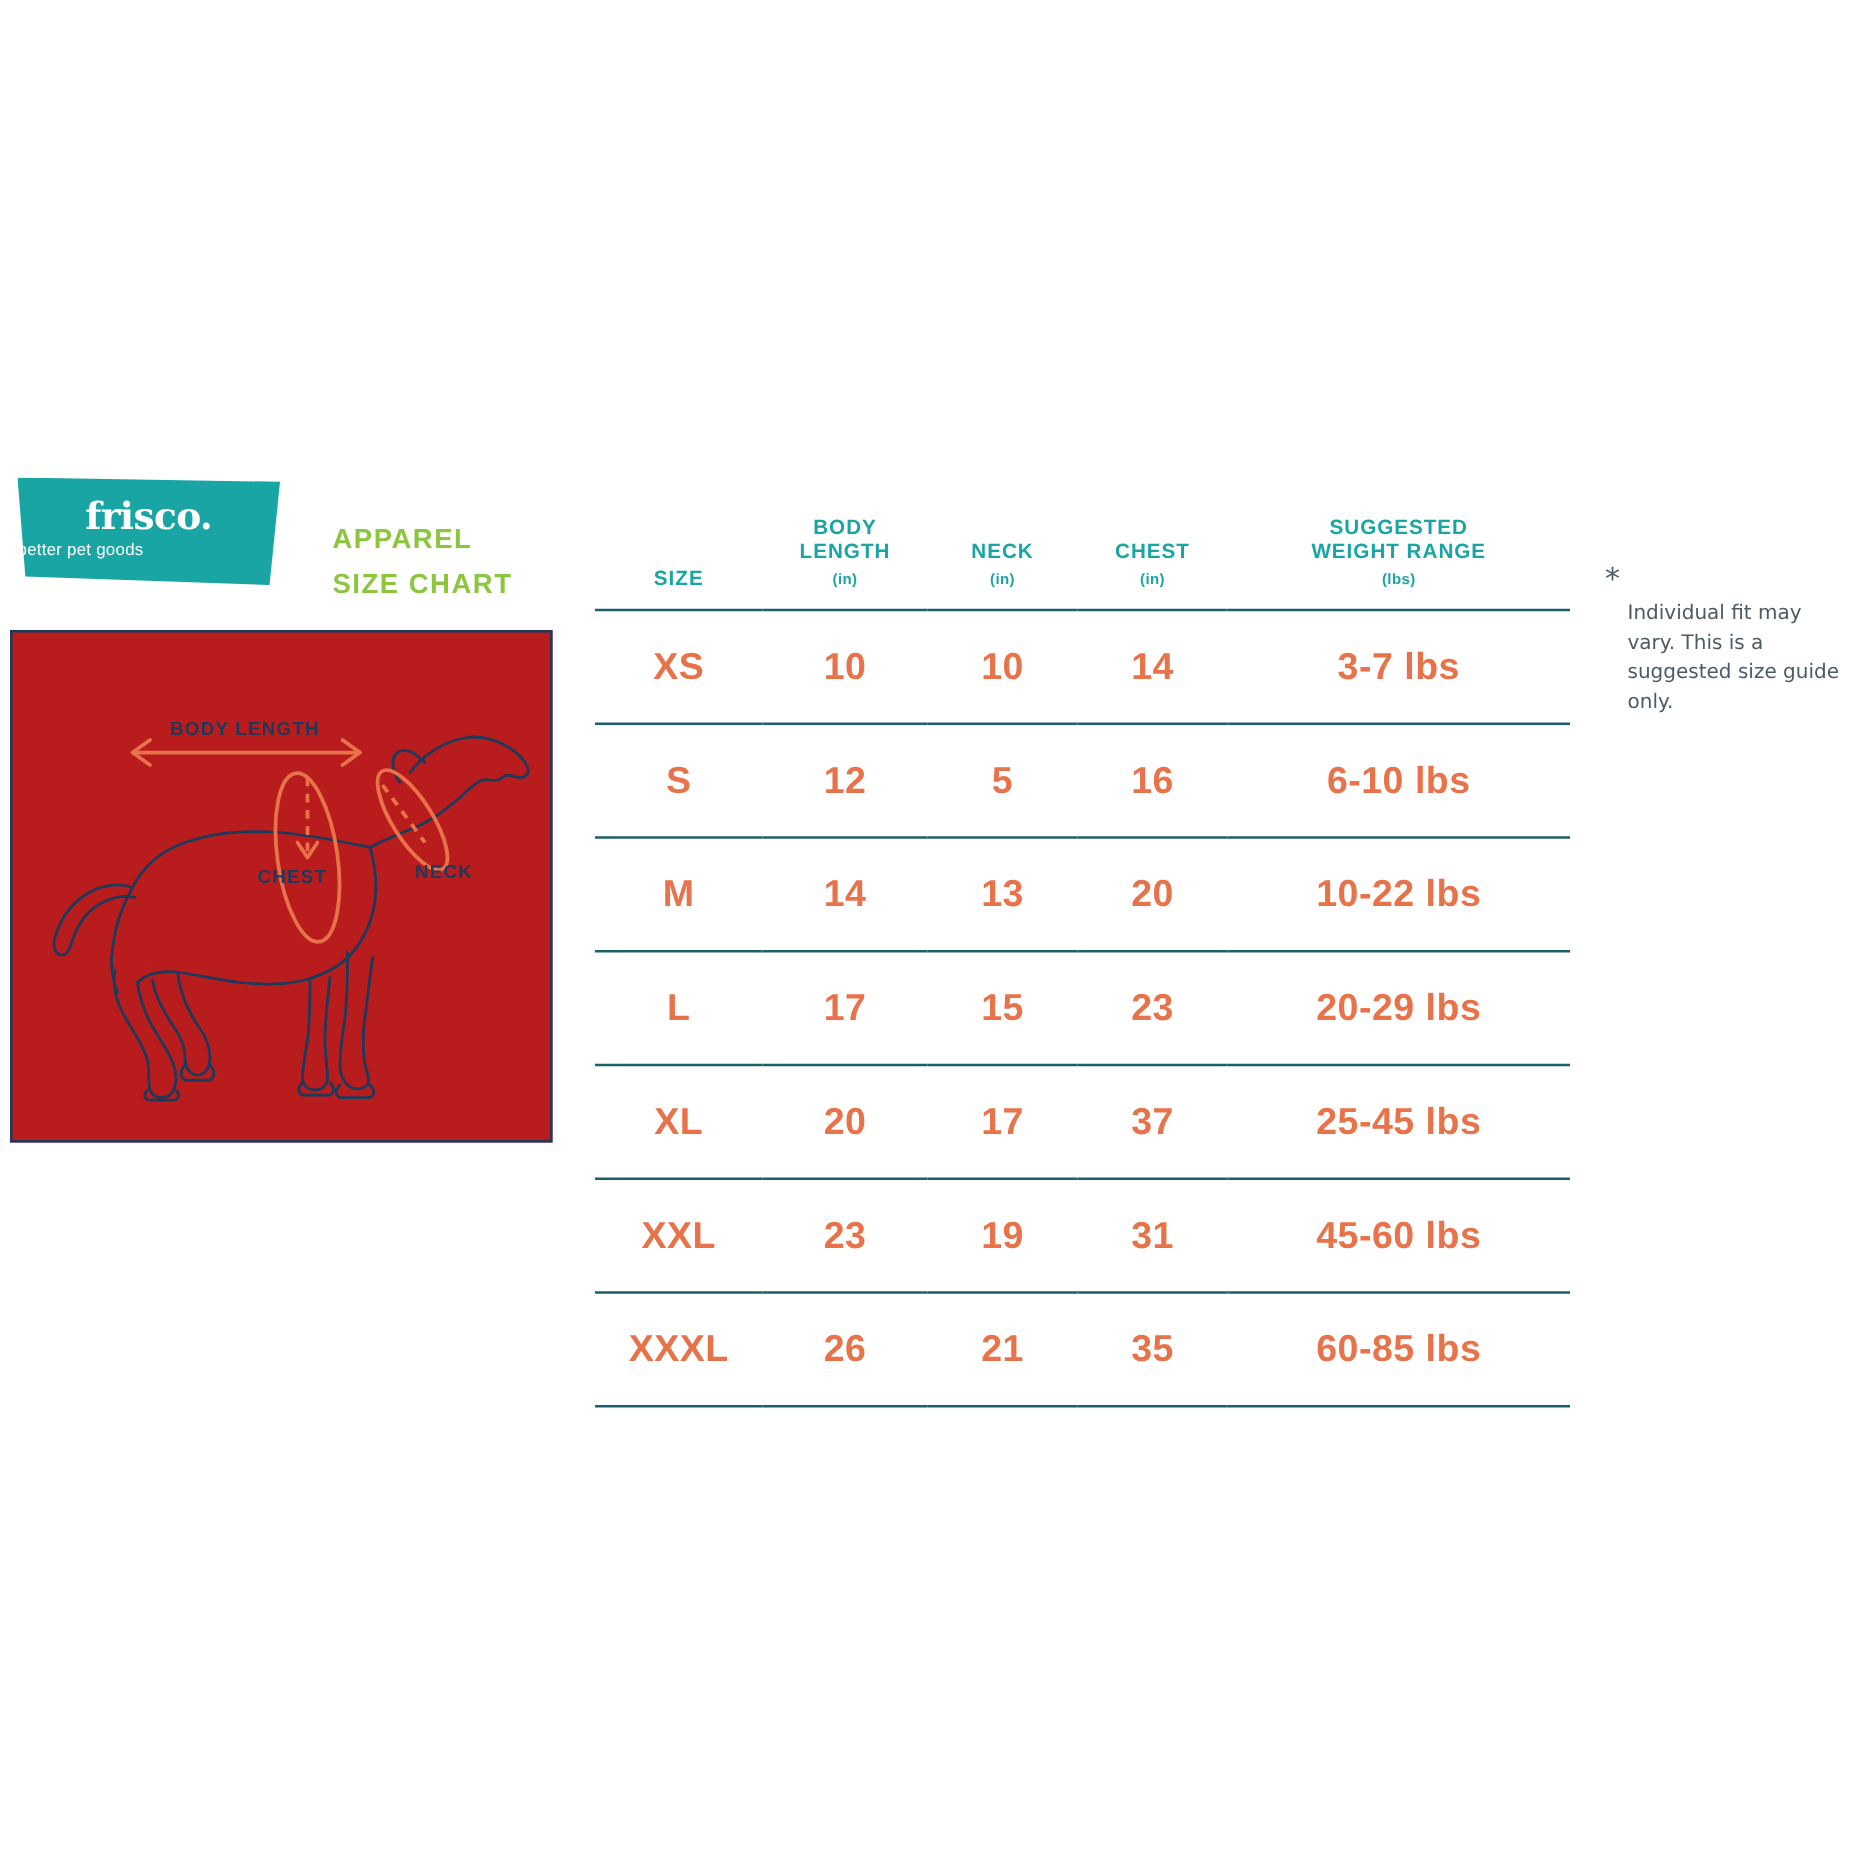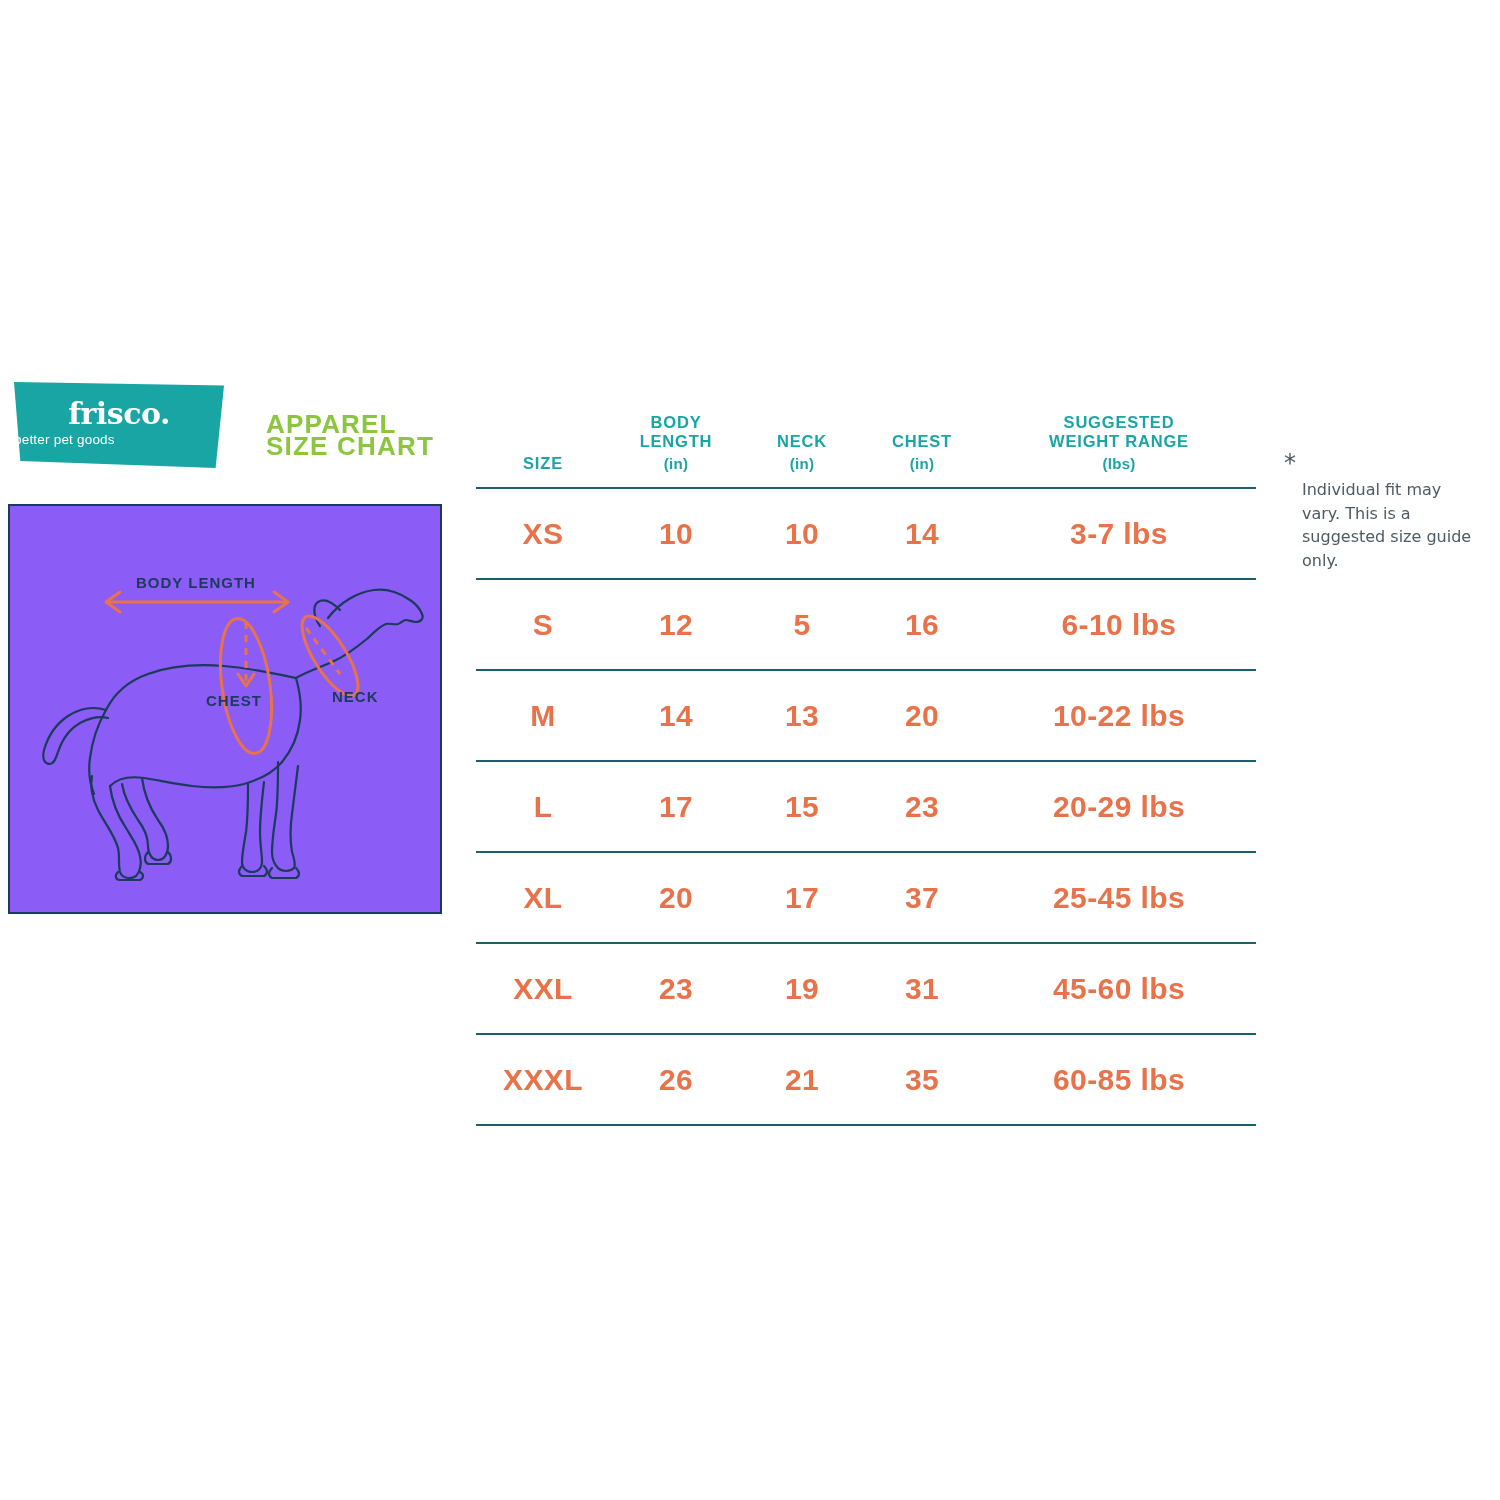--- a/index.html
+++ b/index.html
@@ -59,35 +59,35 @@
     letter-spacing: 0.2px;
   }
 
   
   #apparel-title {
     position: absolute;
     left: 266px;
     top: 413px;
     width: 190px;
     color: #8cc63f;
-    font-size: 26px;
+    font-size: 22px;
     font-weight: bold;
     letter-spacing: 1.2px;
-    line-height: 22px;
+    line-height: 36px;
   }
 
   
   #dog-box {
     position: absolute;
     left: 8px;
     top: 504px;
     width: 430px;
     height: 406px;
     border: 2px solid #1b3a5c;
-    background: #8b5cf6;
+    background: #b91c1c;
   }
   #dog-svg { display:block; }
 
   
   #size-table {
     position: absolute;
     left: 476px;
     top: 412px;
     width: 780px;
   }
@@ -101,21 +101,21 @@
     font-size: 16.5px;
     font-weight: bold;
     letter-spacing: 0.8px;
     line-height: 19px;
     padding-bottom: 14px;
     vertical-align: bottom;
     text-align: center;
   }
   table.chart th .unit {
     display: block;
-    font-size: 15px;
+    font-size: 12px;
     font-weight: bold;
     letter-spacing: 0.3px;
     padding-top: 3px;
   }
   table.chart td {
     color: #e8734a;
     font-size: 30px;
     font-weight: bold;
     text-align: center;
     height: 87px;

